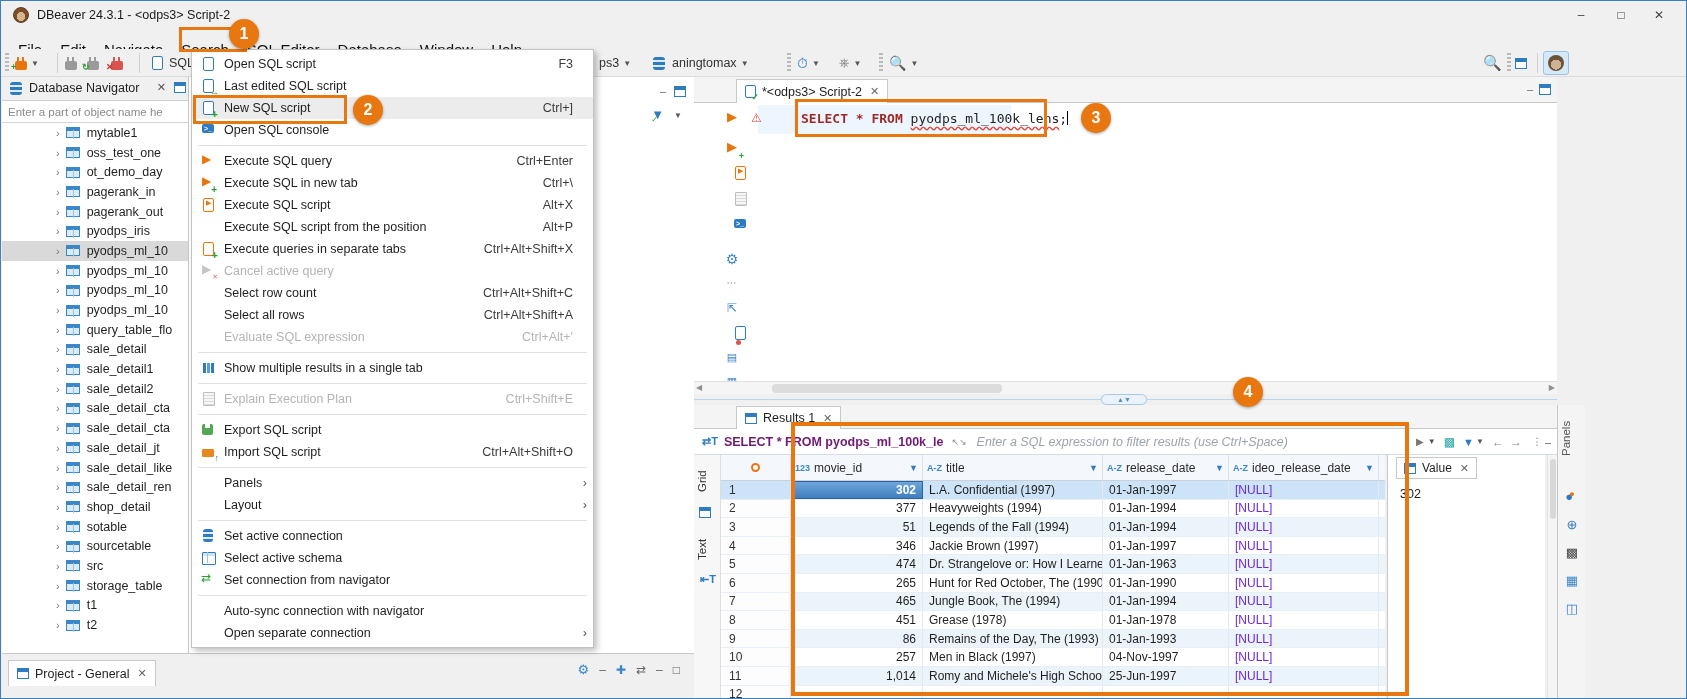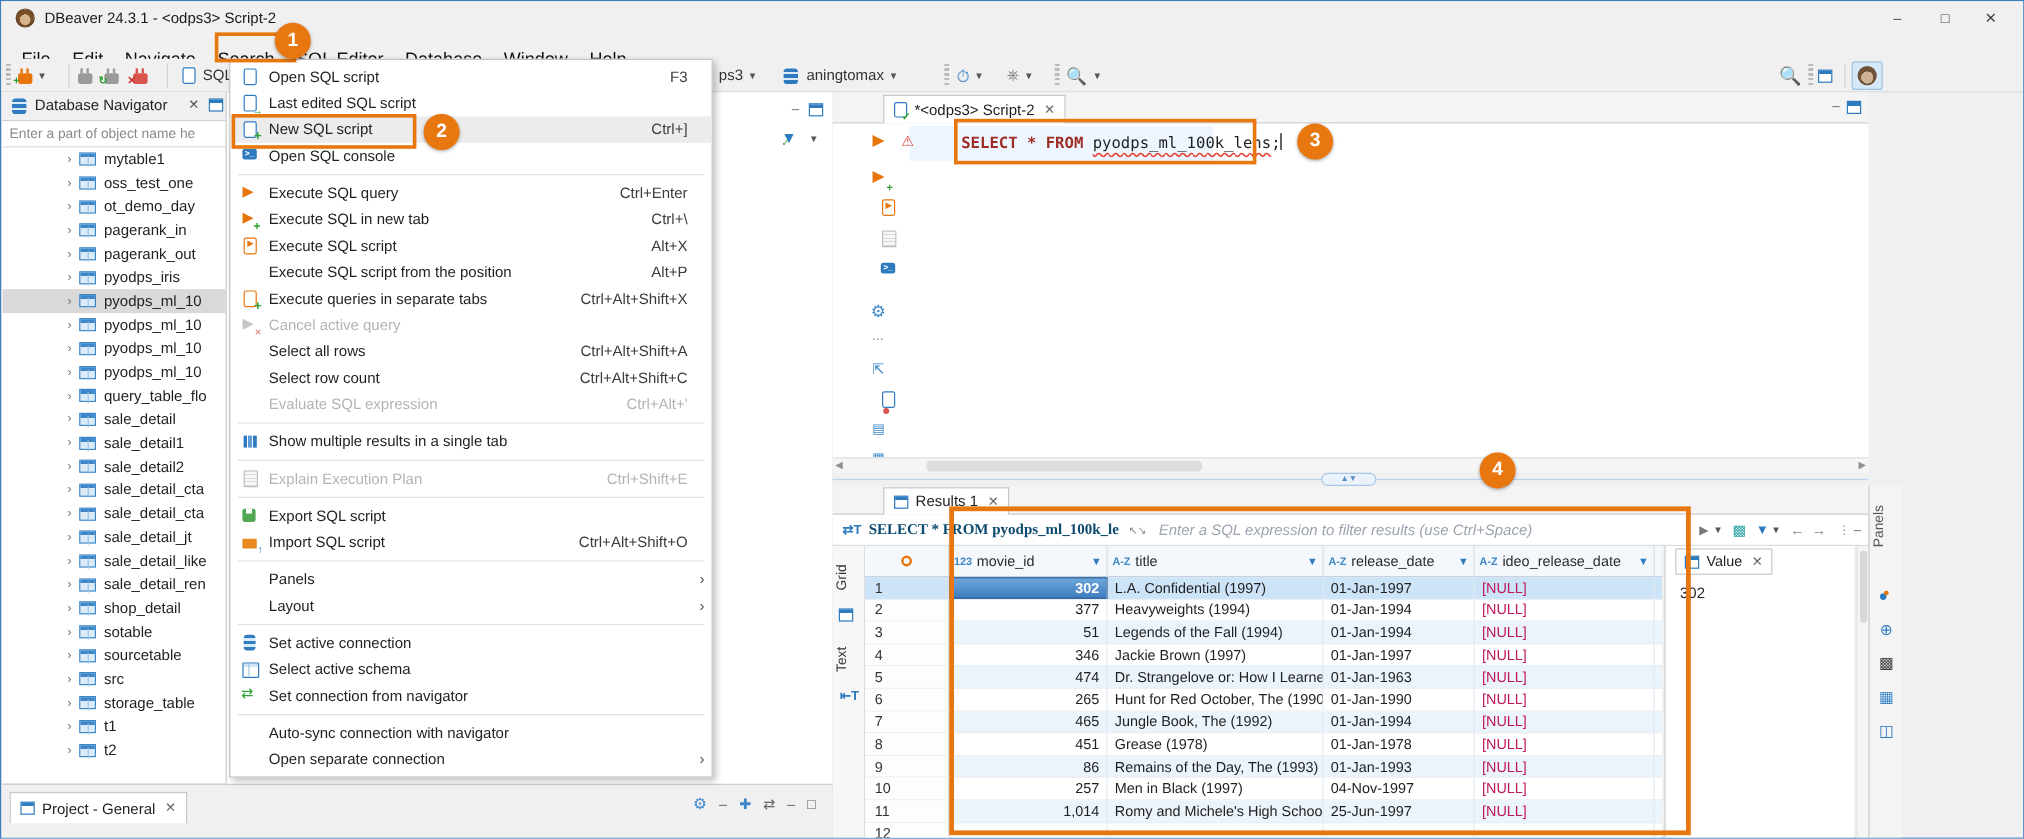--- a/index.html
+++ b/index.html
@@ -103,38 +103,38 @@
   .hthumb { position:absolute; left:78px; top:2px; width:230px; height:9px; background:#dcdcdc; border-radius:4px; }
   .sash { position:absolute; left:693px; top:393px; width:863px; height:11px; background:#f0f0f0; }
   .sash .line { position:absolute; left:0; top:5px; width:100%; height:1px; background:#b8d4ee; }
   .sash .pill { position:absolute; left:407px; top:0; width:46px; height:11px; background:#eaf2fb; border:1px solid #a9c7e4; border-radius:6px; font-size:7px; color:#5b8dbe; text-align:center; line-height:9px; }
 
   
   .res-tabbar { position:absolute; left:693px; top:404px; width:863px; height:24px; background:#f4f4f4; border-bottom:1px solid #c8c8c8; }
   .res-tab { position:absolute; left:42px; top:1px; height:23px; background:#fff; border:1px solid #c8c8c8; border-bottom:none; display:flex; align-items:center; gap:6px; padding:0 8px; }
   .grid-mini { width:12px; height:11px; border:1px solid #2e7bc0; background:linear-gradient(#2e7bc0 0 3px,#fff 3px), linear-gradient(90deg,#9cc3e4 0 1px, transparent 1px); background-size:100% 100%, 4px 100%; }
   .filterbar { position:absolute; left:693px; top:428px; width:863px; height:26px; background:#fff; border-bottom:1px solid #d5dde6; display:flex; align-items:center; }
-  .fquery { font-weight:bold; color:#0c4a6e; font-size:12.5px; white-space:nowrap;font-family:Liberation Serif, serif; }
+  .fquery { font-weight:bold; color:#701a75; font-size:12.5px; white-space:nowrap; }
   .fplace { color:#9ca3af; font-style:italic; font-size:12.5px; margin-left:10px; white-space:nowrap; overflow:hidden; }
   .side-strip { position:absolute; left:693px; top:454px; width:27px; height:244px; background:#f7f7f7; border-right:1px solid #ddd; }
   .vtab { position:absolute; left:2px; width:22px; writing-mode:vertical-rl; transform:rotate(180deg); font-size:11.5px; color:#333; text-align:center; }
   .grid { position:absolute; left:720px; top:454px; width:664px; height:244px; background:#fff; overflow:hidden; }
   .ghead { display:flex; height:26px; background:#f4f7fb; border-bottom:1px solid #c9d2dc; }
   .ghead .hc { display:flex; align-items:center; padding:0 4px; border-right:1px solid #d8e0ea; font-size:12px; color:#2b2b2b; }
   .hpre { color:#3c87c8; font-size:9px; font-weight:bold; margin-right:4px; }
   .hsort { margin-left:auto; color:#2e7bc0; font-size:9px; padding-left:4px; }
   .keyring { width:9px; height:9px; border:2px solid #e8770f; border-radius:50%; }
   .grow { display:flex; height:18.6px; align-items:center; border-bottom:1px solid #e9eff6; font-size:12px; }
   .grow.zeb { background:#ebf3fb; }
   .grow.rsel { background:#cde4f8; }
   .gc { height:100%; display:flex; align-items:center; padding:0 6px; border-right:1px solid #e2e9f1; overflow:hidden; white-space:nowrap; }
   .gc.num { justify-content:flex-end; }
   .gc.rn { justify-content:flex-start; padding-left:8px; color:#333; border-right:1px solid #d8e0ea; background:#fdfdfd; }
   .grow.rsel .gc.rn { background:#cde4f8; }
-  .nullv { color:#be185d; }
+  .nullv { color:#6d28d9; }
   .selcell { background:linear-gradient(#6fa8dc,#3d7bbd) !important; color:#fff; outline:1px solid #2f619c; outline-offset:-1px; font-weight:bold; }
   .valpanel { position:absolute; left:1386px; top:454px; width:158px; height:244px; background:#fff; border-left:1px solid #c8c8c8; }
   .val-tab { position:absolute; left:8px; top:2px; height:22px; background:#fff; border:1px solid #c8c8c8; display:flex; align-items:center; gap:6px; padding:0 7px; font-size:12px; }
   .val-content { position:absolute; left:12px; top:32px; font-size:12.5px; color:#222; }
   .vscroll { position:absolute; left:1546px; top:454px; width:10px; height:244px; background:#f5f5f5; border-left:1px solid #e3e3e3; }
   .vthumb { position:absolute; left:2px; top:4px; width:6px; height:60px; background:#d8d8d8; border-radius:3px; }
   .panels-strip { position:absolute; left:1556px; top:404px; width:28px; height:294px; background:#f4f4f4; border-left:1px solid #c8c8c8; }
   .pstrip-ic { position:absolute; left:6px; width:16px; height:16px; font-size:13px; text-align:center; line-height:16px; }
 
   
@@ -574,21 +574,21 @@
           </div>
         </div>
         <div class="grow zeb">
           <div class="gc rn" style="width: 70px;">
             <span>7</span>
           </div>
           <div class="gc num" style="width: 132px;">
             <span>465</span>
           </div>
           <div class="gc" style="width: 180px;">
-            <span>Jungle Book, The (1992)</span>
+            <span>Jungle Book, The (1994)</span>
           </div>
           <div class="gc" style="width: 126px;">
             <span>01-Jan-1994</span>
           </div>
           <div class="gc" style="width: 150px;">
             <span class="nullv">[NULL]</span>
           </div>
         </div>
         <div class="grow">
           <div class="gc rn" style="width: 70px;">
@@ -754,28 +754,28 @@
         <span class="msub"></span>
       </div>
       <div class="mrow dis">
         <span class="mic i-cancel-query"></span>
         <span class="mlab">Cancel active query</span>
         <span class="msc"></span>
         <span class="msub"></span>
       </div>
       <div class="mrow">
         <span class="mic"></span>
+        <span class="mlab">Select row count</span>
+        <span class="msc">Ctrl+Alt+Shift+C</span>
+        <span class="msub"></span>
+      </div>
+      <div class="mrow">
+        <span class="mic"></span>
         <span class="mlab">Select all rows</span>
         <span class="msc">Ctrl+Alt+Shift+A</span>
-        <span class="msub"></span>
-      </div>
-      <div class="mrow">
-        <span class="mic"></span>
-        <span class="mlab">Select row count</span>
-        <span class="msc">Ctrl+Alt+Shift+C</span>
         <span class="msub"></span>
       </div>
       <div class="mrow dis">
         <span class="mic"></span>
         <span class="mlab">Evaluate SQL expression</span>
         <span class="msc">Ctrl+Alt+'</span>
         <span class="msub"></span>
       </div>
       <div class="msep"></div>
       <div class="mrow">

